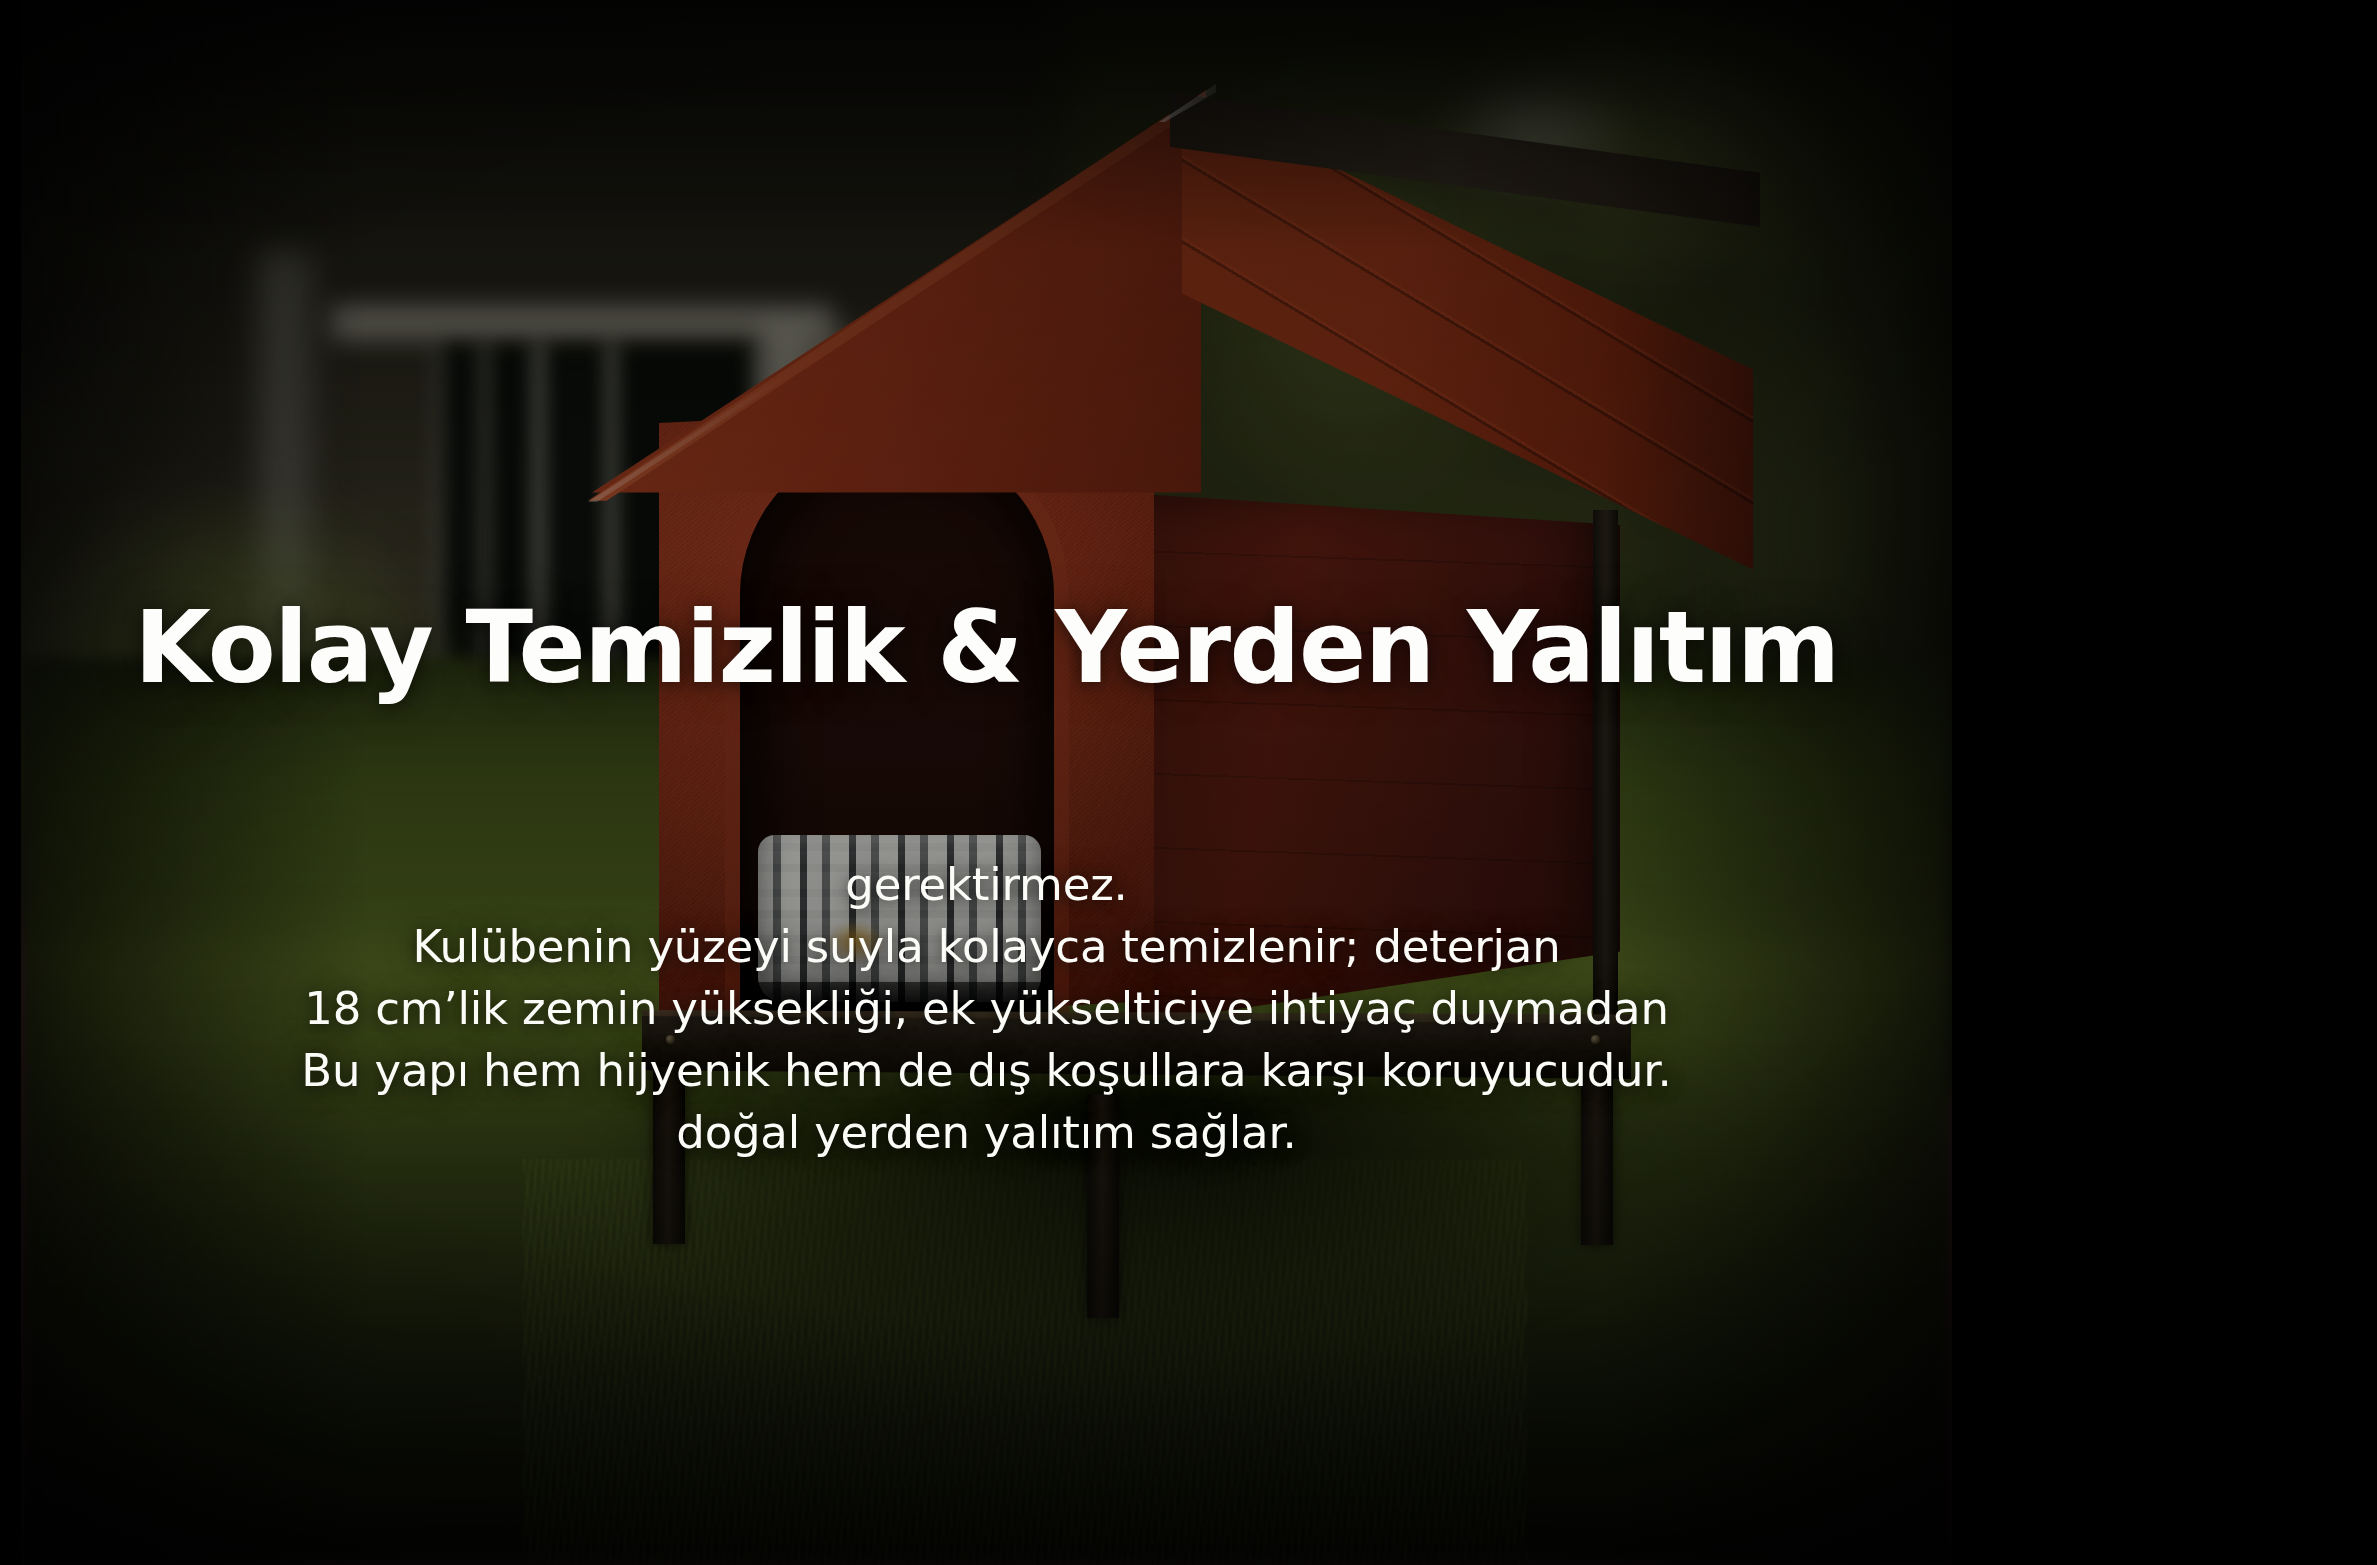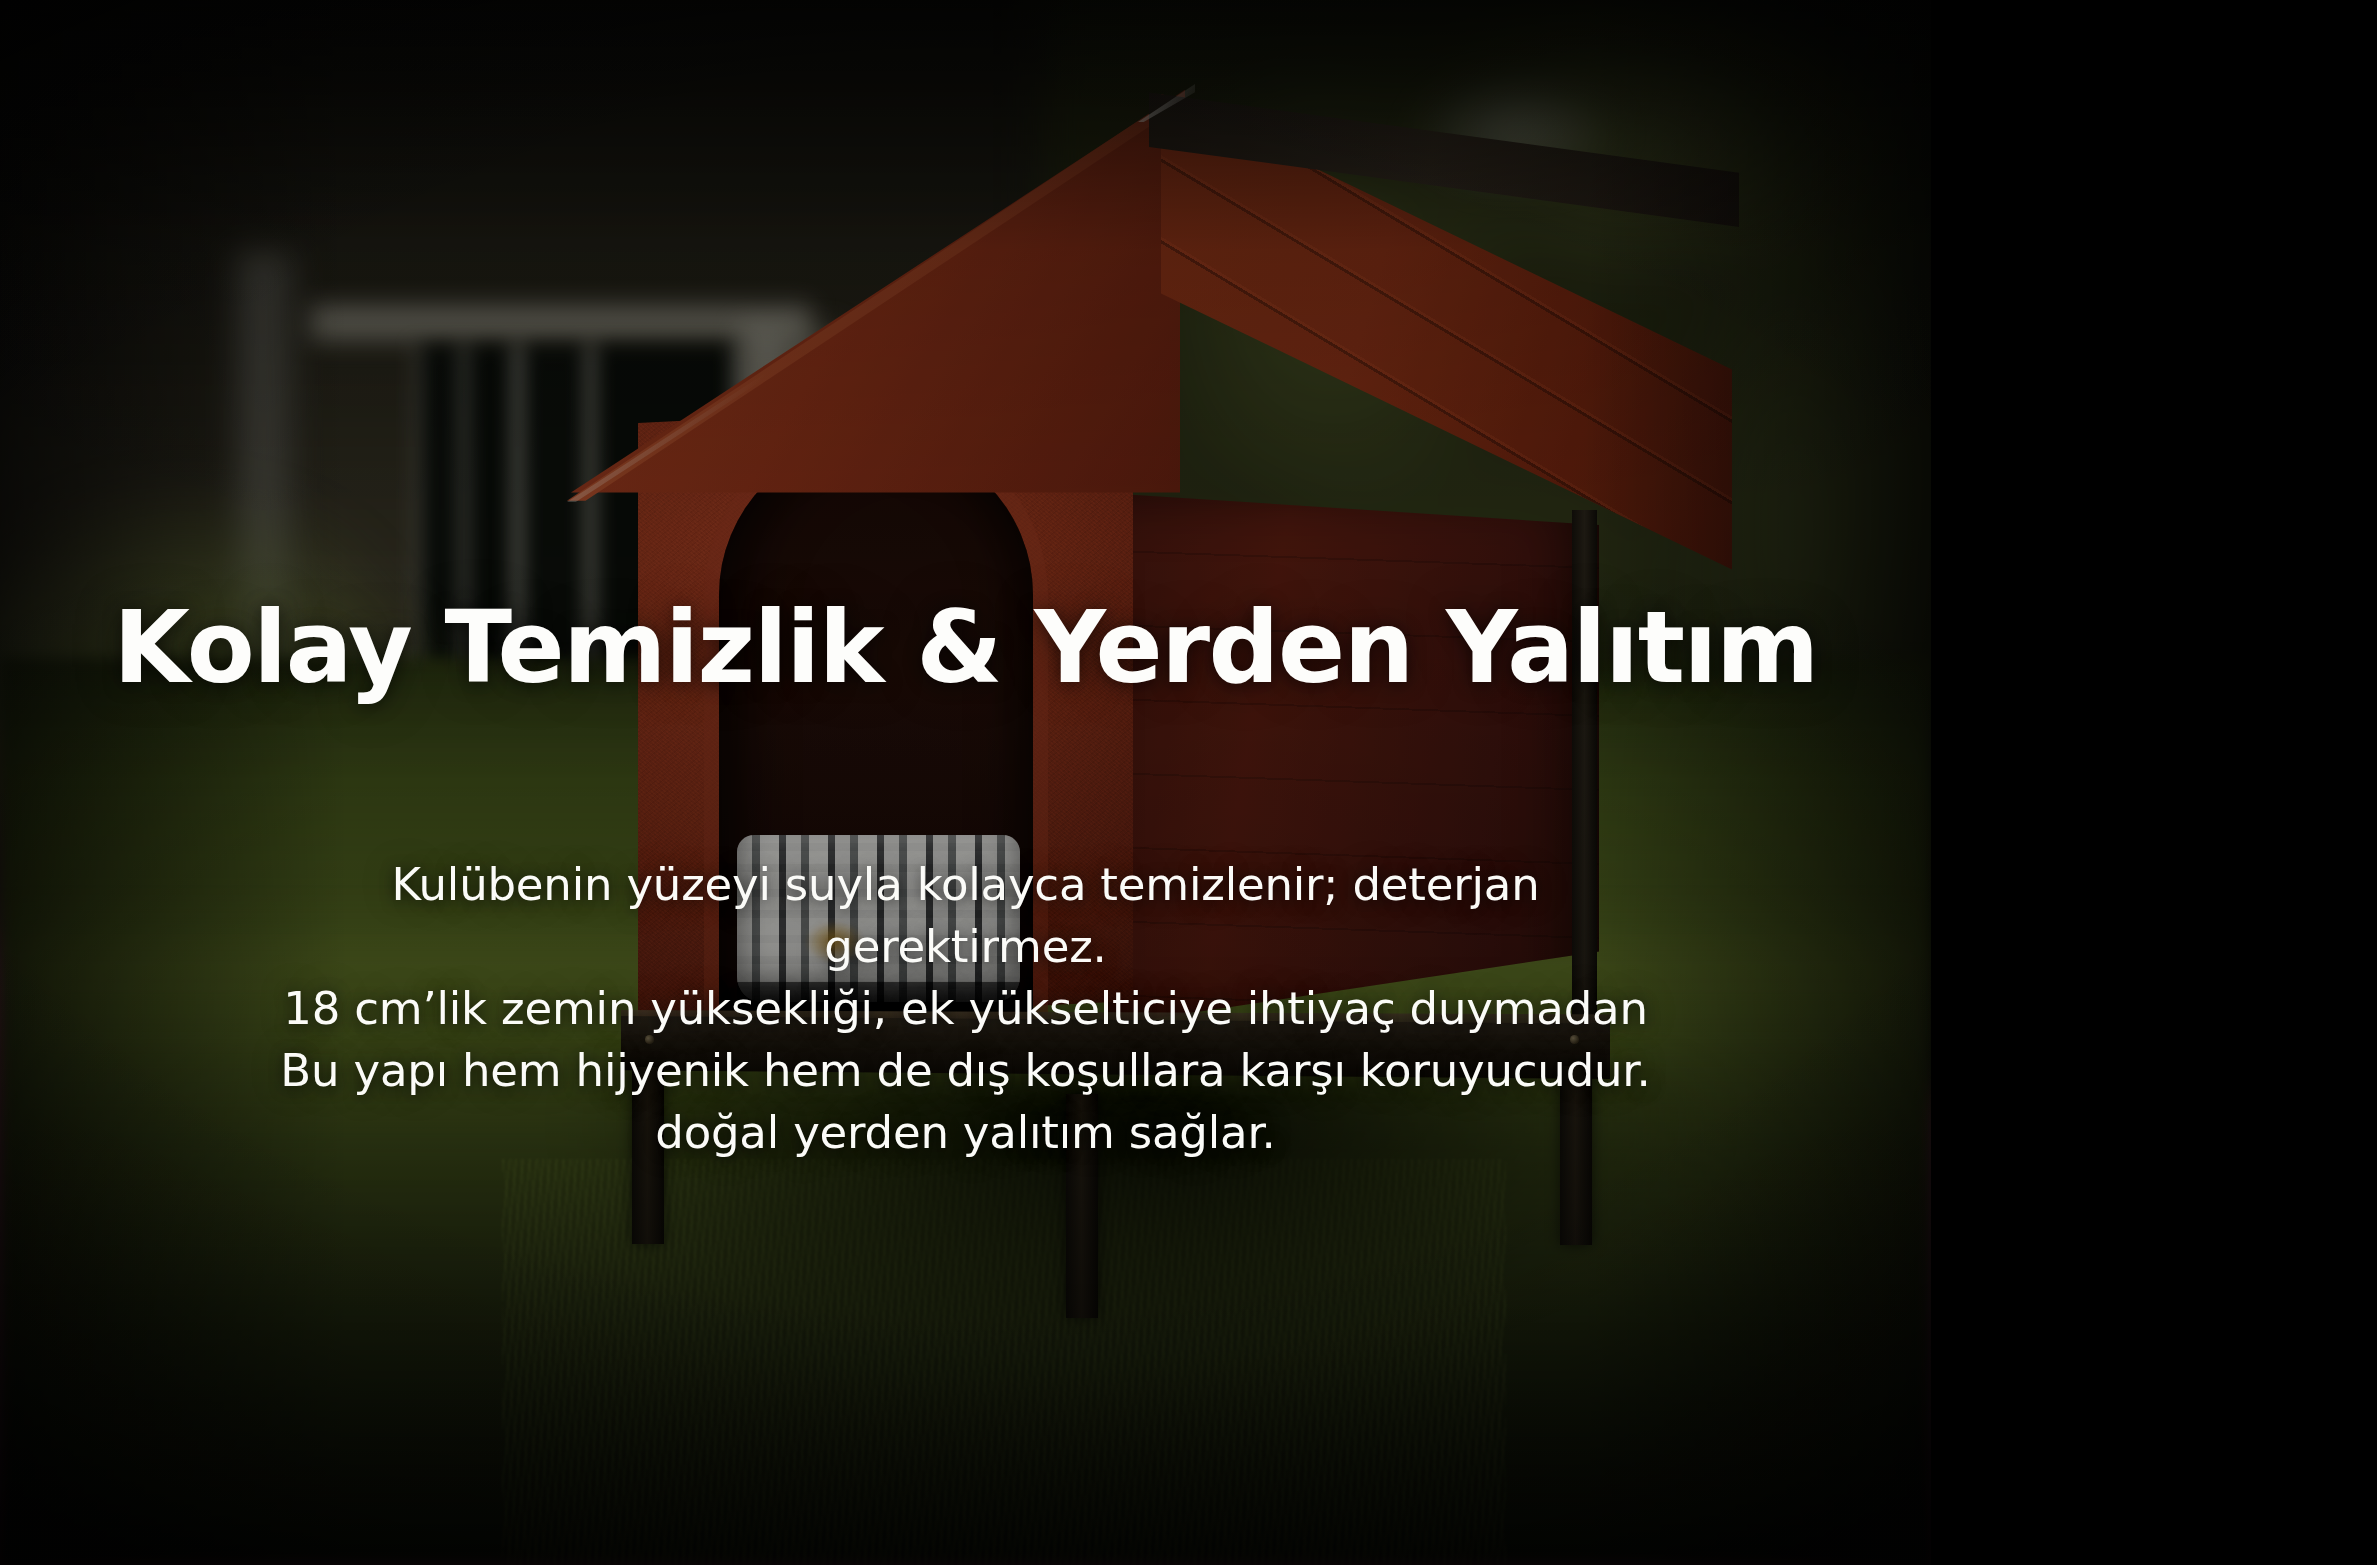--- a/index.html
+++ b/index.html
@@ -10,20 +10,21 @@
   }
 
   
   .stage{
     position:relative;
     width:1931px;
     height:1566px;
     overflow:hidden;
     background:#ec4899;
     isolation:isolate;
+    margin-left:21px;
   }
 
   
   .photo{
     position:absolute; inset:0;
     overflow:hidden;
   }
 
   
   .bg-sky{
@@ -430,22 +431,22 @@
     </div>
   </div>
 
   <div class="grade"></div>
   <div class="vignette"></div>
 
   <div class="overlay">
     <h1 class="headline">Kolay Temizlik &amp; Yerden Yalıtım</h1>
 
     <p class="body-copy">
+      <span class="ln">gerektirmez.</span>
       <span class="ln">Kulübenin yüzeyi suyla kolayca temizlenir; deterjan</span>
-      <span class="ln">gerektirmez.</span>
       <span class="ln">18 cm’lik zemin yüksekliği, ek yükselticiye ihtiyaç duymadan</span>
       <span class="ln">Bu yapı hem hijyenik hem de dış koşullara karşı koruyucudur.</span>
       <span class="ln">doğal yerden yalıtım sağlar.</span>
     </p>
   </div>
 
 </div>
 
 
 </body></html>

